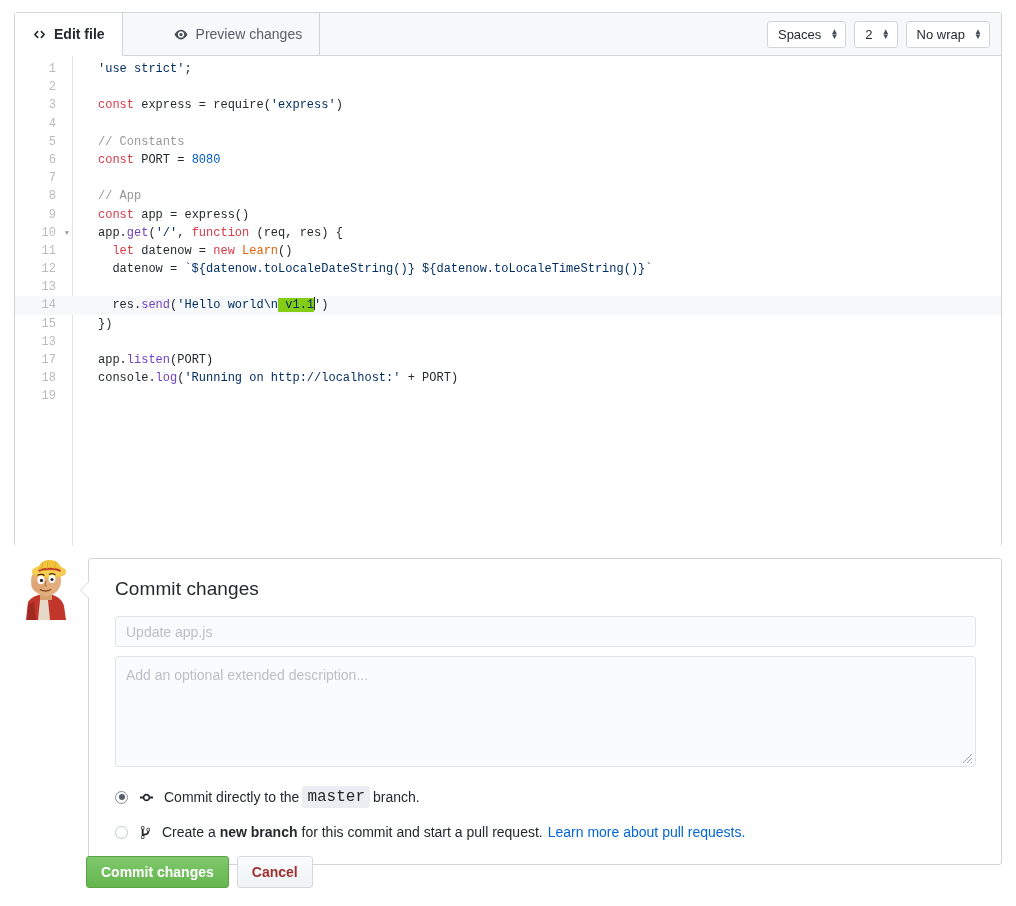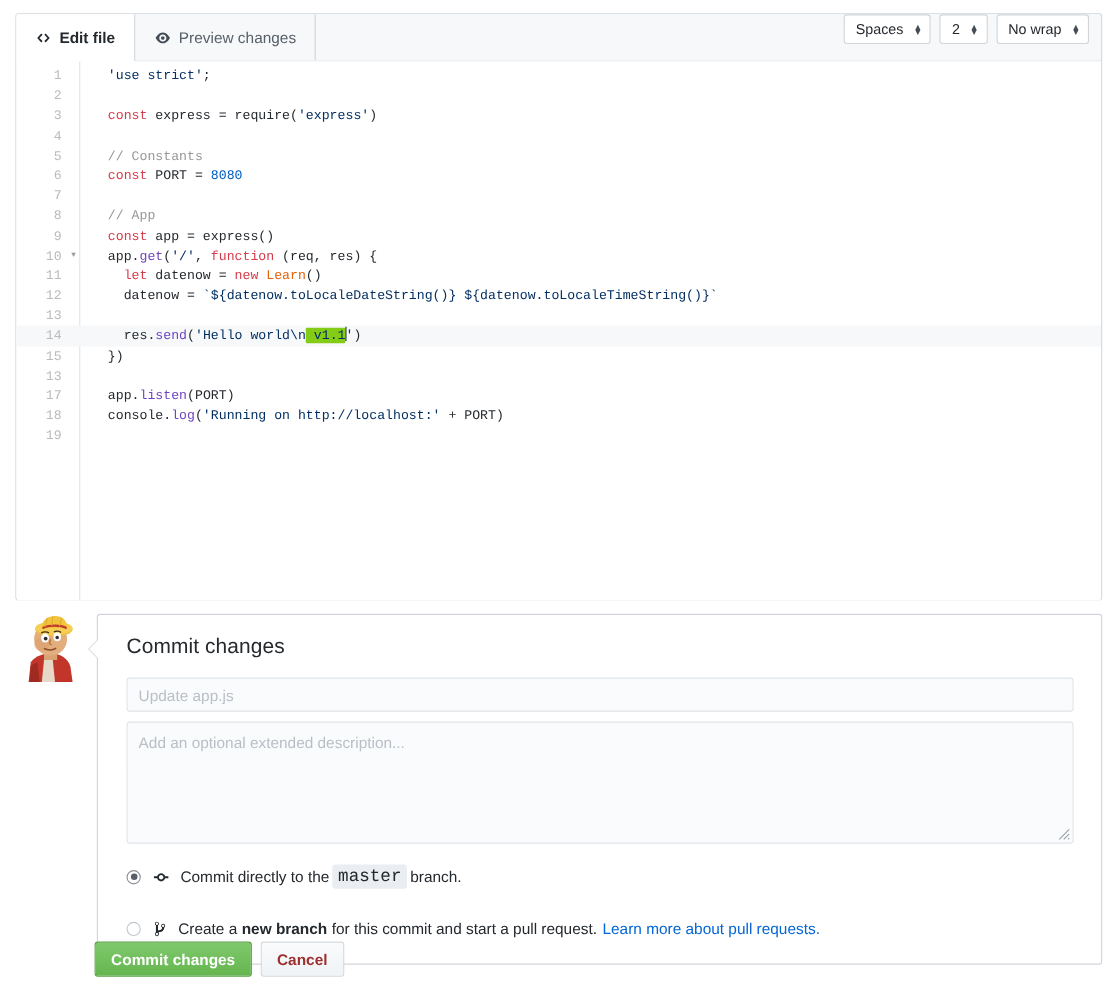--- a/index.html
+++ b/index.html
@@ -25,20 +25,21 @@
     background: #fff;
   }
   .editor-header {
     position: relative;
     height: 43px;
     background: #f6f8fa;
     border-bottom: 1px solid #d1d5da;
     border-radius: 3px 3px 0 0;
     display: flex;
     align-items: stretch;
+    gap: 33px;
   }
   .tab {
     display: flex; align-items: center;
     gap: 7px;
     padding: 0 17px;
     font-size: 14px;
     color: #586069;
     cursor: pointer;
     border-right: 1px solid #d1d5da;
     position: relative;
@@ -48,21 +49,21 @@
     background: #fff;
     color: #24292e;
     font-weight: bold;
     margin-bottom: -1px;
     border-bottom: 1px solid #fff;
   }
   .tab .glyph { display: inline-flex; align-items: center; }
   .tab-spacer { flex: 1; }
 
   .header-controls {
-    display: flex; 
+    display: flex; align-items: center;
     gap: 8px;
     padding-right: 11px;
   }
   .sel {
     position: relative;
     display: inline-flex;
     align-items: center;
     height: 27px;
     padding: 0 24px 0 10px;
     background: #fff;
@@ -227,21 +228,21 @@
     pointer-events: none;
   }
 
   .radio-row {
     display: flex;
     align-items: center;
     margin-top: 19px;
     font-size: 14px;
     color: #24292e;
   }
-  .radio-row + .radio-row { margin-top: 28px; }
+  .radio-row + .radio-row { margin-top: 16px; }
   .radio {
     width: 13px; height: 13px;
     border-radius: 50%;
     border: 1px solid #c3c8cd;
     background: #fff;
     margin-right: 11px;
     flex: 0 0 13px;
     position: relative;
     cursor: pointer;
   }

